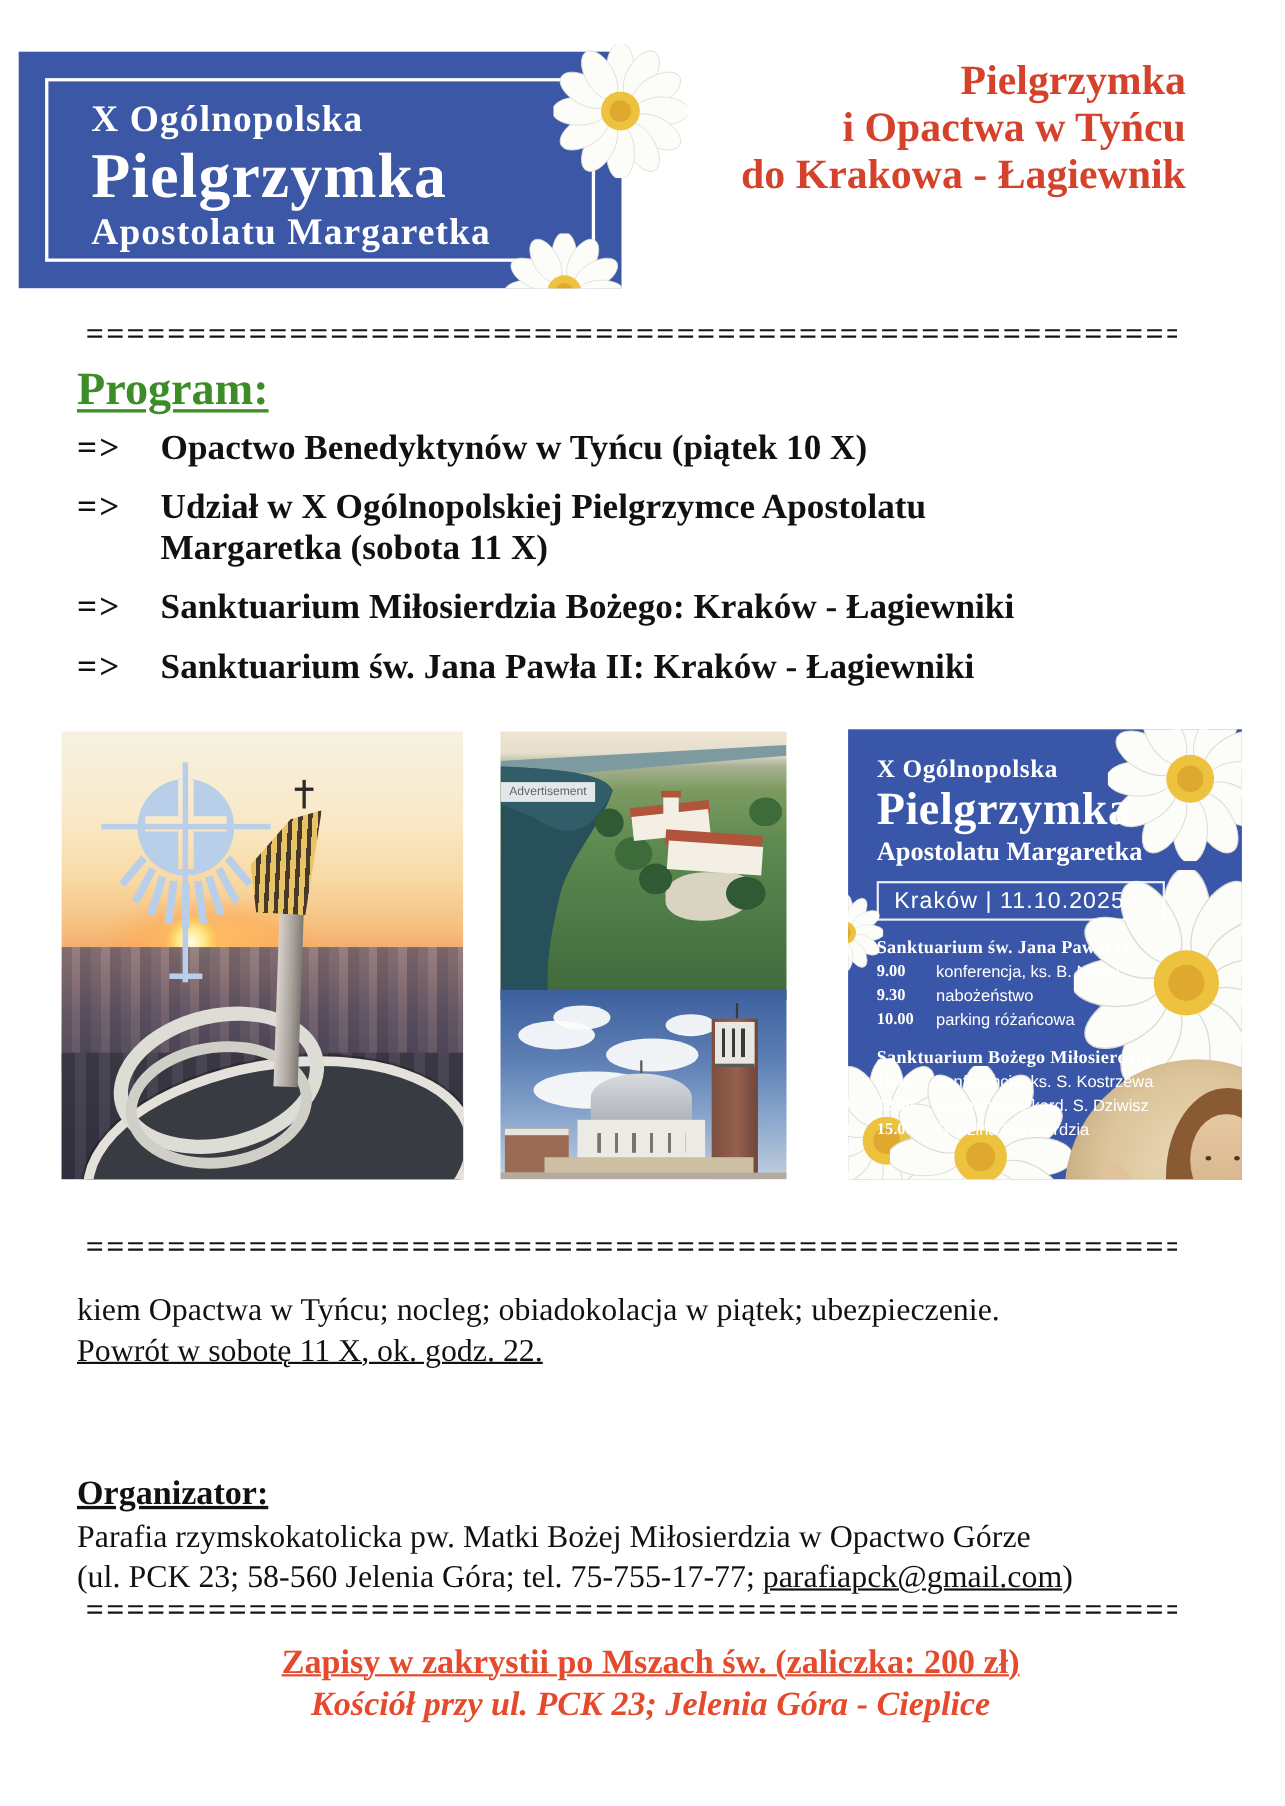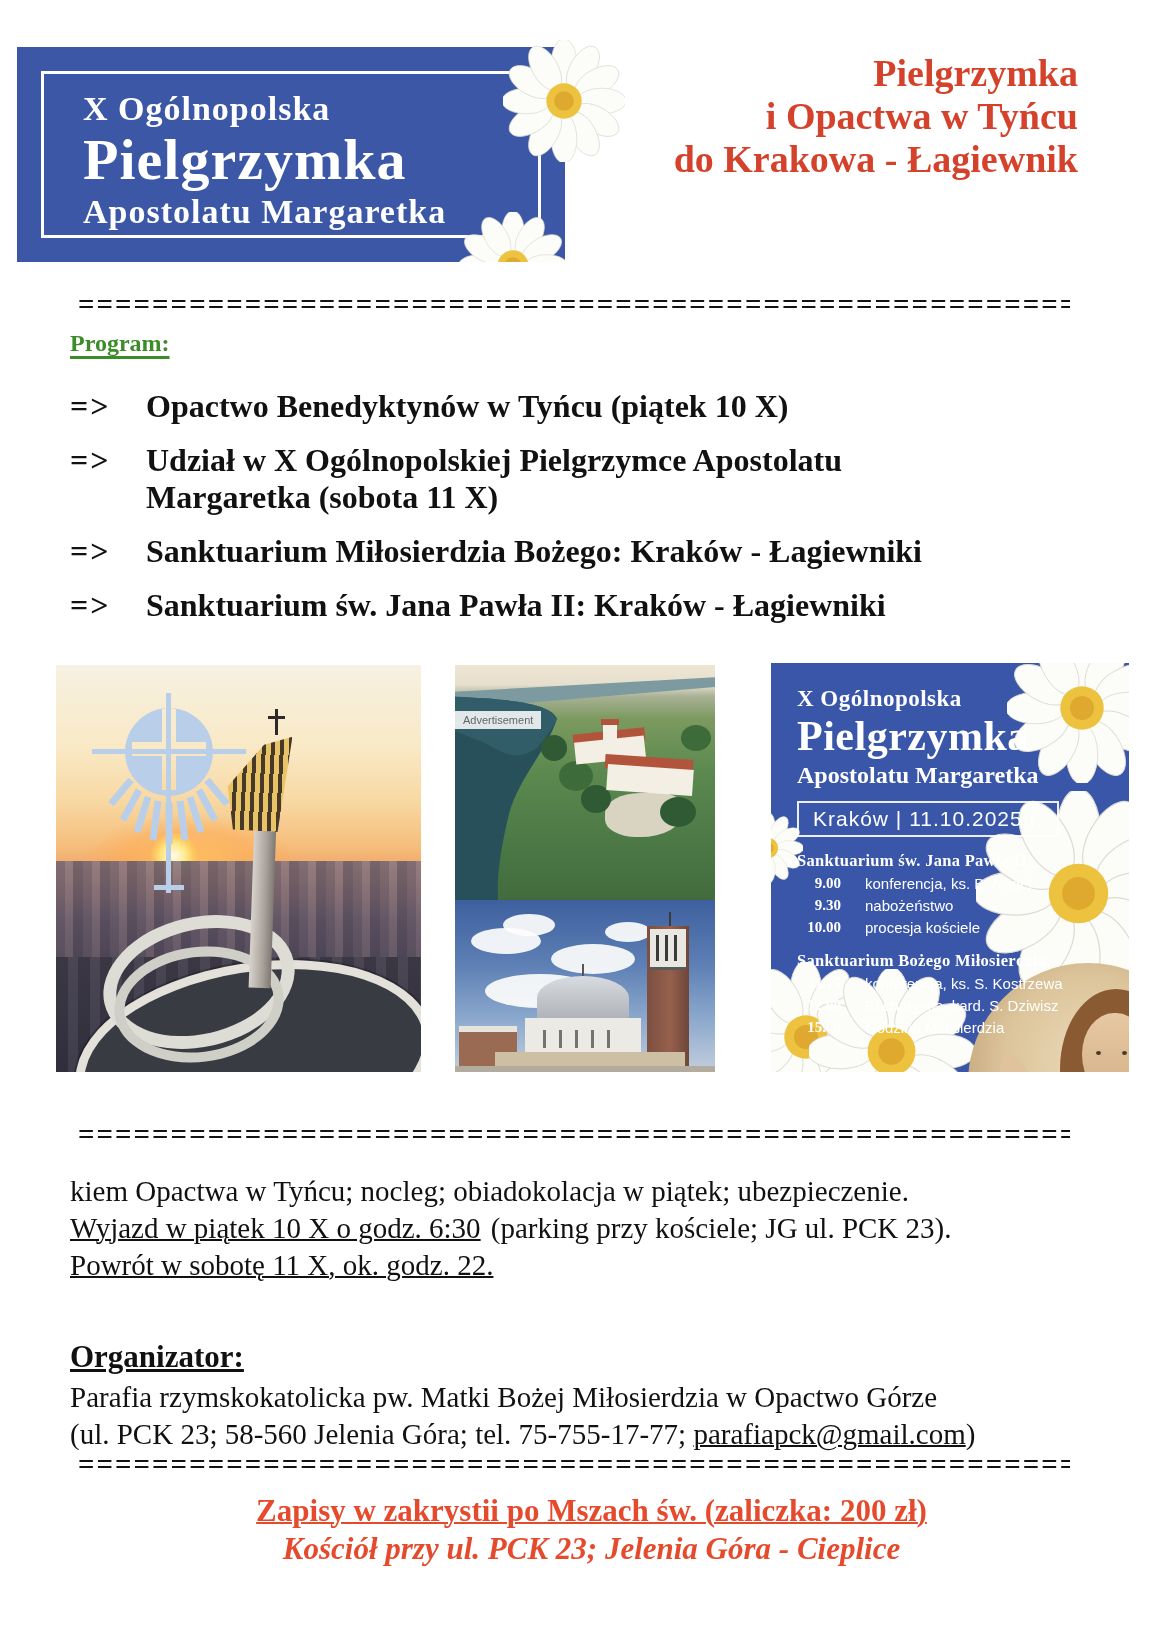--- a/index.html
+++ b/index.html
@@ -20,21 +20,21 @@
   .title-red{position:absolute;left:600px;right:105px;top:52px;text-align:right;color:#d5422b;
              font-weight:bold;font-size:38px;line-height:43px;}
   .title-red div{white-space:nowrap;}
 
   
   .sep{position:absolute;left:78px;width:992px;overflow:hidden;white-space:nowrap;
        font-weight:bold;font-size:29px;letter-spacing:2px;color:#131313;}
   .sep1{top:288px;} .sep2{top:1118px;} .sep3{top:1448px;}
 
   
-  .program-head{position:absolute;left:70px;top:330px;color:#3c8c28;font-weight:bold;font-size:24px;
+  .program-head{position:absolute;left:70px;top:330px;color:#3c8c28;font-weight:bold;font-size:42px;
                 text-decoration:underline;text-decoration-thickness:3px;text-underline-offset:5px;}
   .program-list{position:absolute;left:70px;top:388px;width:1050px;}
   .p-item{display:flex;margin-bottom:17px;font-weight:bold;font-size:32px;line-height:37px;}
   .p-arrow{width:76px;flex:0 0 76px;letter-spacing:2px;}
   .p-text div{white-space:nowrap;}
 
   
   .fig{position:absolute;overflow:hidden;}
   .abs{position:absolute;}
 
@@ -100,21 +100,21 @@
   
   .poster{left:771px;top:663px;width:358px;height:409px;background:#3a56a8;color:#fff;}
   .po-pad{position:absolute;left:26px;top:22px;right:20px;}
   .po-t1{font-size:23px;font-weight:bold;line-height:28px;letter-spacing:.5px;}
   .po-t2{font-size:42px;font-weight:bold;line-height:46px;letter-spacing:.5px;}
   .po-t3{font-size:24px;font-weight:bold;line-height:32px;}
   .po-date{display:inline-block;margin-top:10px;border:2px solid rgba(255,255,255,.9);padding:4px 14px;
     font-family:"Liberation Sans",sans-serif;font-size:21px;letter-spacing:1px;white-space:nowrap;}
   .po-sec{margin-top:14px;font-size:16.5px;font-weight:bold;letter-spacing:.3px;}
   .po-row{display:flex;margin-top:3px;font-family:"Liberation Sans",sans-serif;font-size:15px;line-height:19px;}
-  .po-time{flex:0 0 44px;text-align:right;margin-right:24px;font-family:"Liberation Serif",serif;font-weight:bold;}
+  .po-time{flex:0 0 44px;text-align:left;margin-right:10px;font-family:"Liberation Serif",serif;font-weight:bold;}
   .jesus{position:absolute;left:197px;top:300px;width:240px;height:240px;border-radius:50%;overflow:hidden;
     background:radial-gradient(circle at 50% 40%,#ead9b8 0%,#dcc49a 45%,#c0a277 75%,#a98c63 100%);}
   .j-hair{left:92px;top:26px;width:112px;height:160px;background:#8a5a33;border-radius:50% 50% 42% 42%;}
   .j-face{left:114px;top:50px;width:66px;height:86px;border-radius:50% 50% 46% 54%;
     background:linear-gradient(180deg,#e6c8a2,#d4b188);}
   .j-eye{width:5px;height:4px;border-radius:50%;background:#4c3a28;top:88px;}
   .j-hand{left:34px;top:92px;width:32px;height:66px;border-radius:50% 50% 40% 40%;background:#e0c29c;transform:rotate(-18deg);}
 
   
   .koszt{position:absolute;left:70px;top:1173px;width:1050px;font-size:29px;line-height:37px;}
@@ -318,21 +318,21 @@
       <div class="po-row">
         <div class="po-time">9.00</div>
         <div>konferencja, ks. B. Nagel</div>
       </div>
       <div class="po-row">
         <div class="po-time">9.30</div>
         <div>nabożeństwo</div>
       </div>
       <div class="po-row">
         <div class="po-time">10.00</div>
-        <div>procesja kościele</div>
+        <div>parking różańcowa</div>
       </div>
       <div class="po-sec">Sanktuarium Bożego Miłosierdzia</div>
       <div class="po-row">
         <div class="po-time">11.15</div>
         <div>konferencja, ks. S. Kostrzewa</div>
       </div>
       <div class="po-row">
         <div class="po-time">12.00</div>
         <div>Eucharystia, kard. S. Dziwisz</div>
       </div>
@@ -340,23 +340,20 @@
         <div class="po-time">15.00</div>
         <div>Godzina Miłosierdzia</div>
       </div>
     </div>
   </div>
 
   <div class="sep sep2">============================================================</div>
 
   <div class="koszt">
     <div>kiem Opactwa w Tyńcu; nocleg; obiadokolacja w piątek; ubezpieczenie.</div>
-    <div>
-      <span class="u mr">Wyjazd w piątek 10 X o godz. 6:30</span><span>(parking przy kościele; JG ul. PCK 23).</span>
-    </div>
     <div class="u">Powrót w sobotę 11 X, ok. godz. 22.</div>
   </div>
 
   <div class="org">
     <div class="org-head">Organizator:</div>
     <div>Parafia rzymskokatolicka pw. Matki Bożej Miłosierdzia w Opactwo Górze</div>
     <div>
       <span>(ul. PCK 23; 58-560 Jelenia Góra; tel. 75-755-17-77; </span><span class="u">parafiapck@gmail.com</span><span>)</span>
     </div>
   </div>

